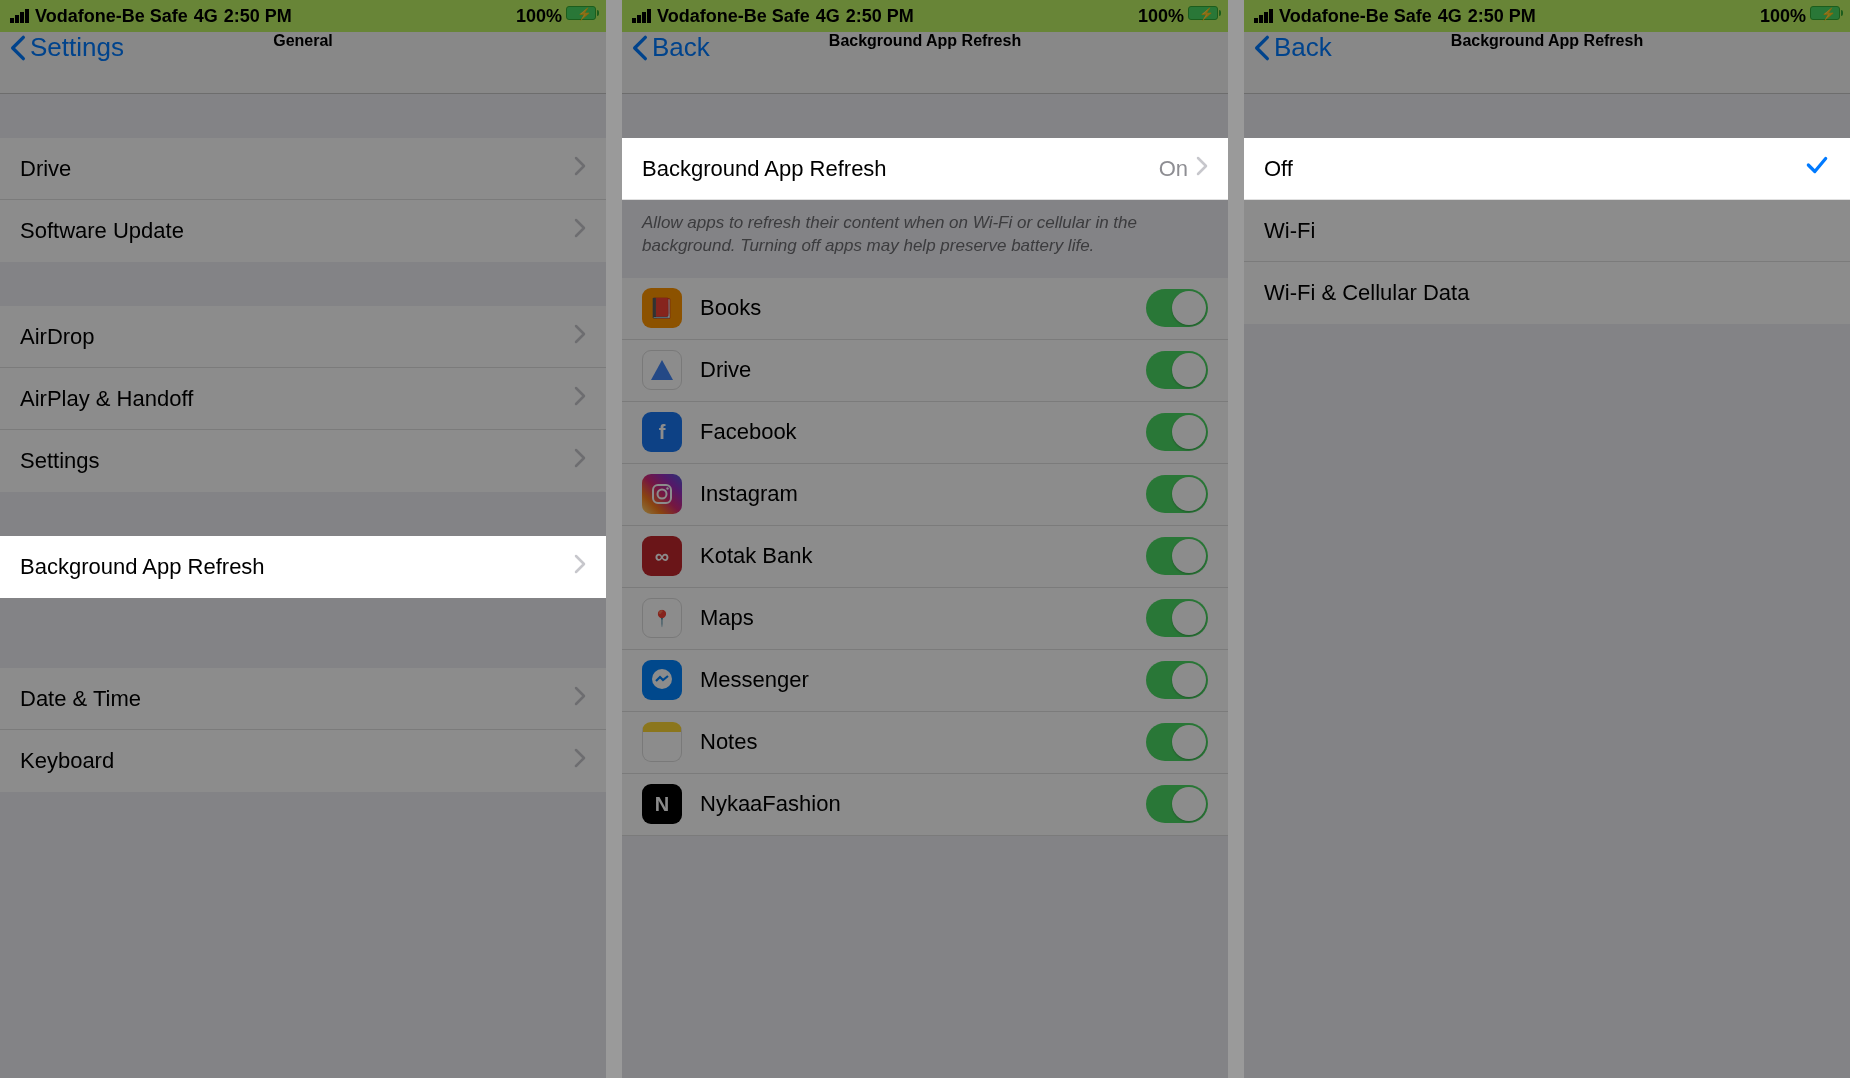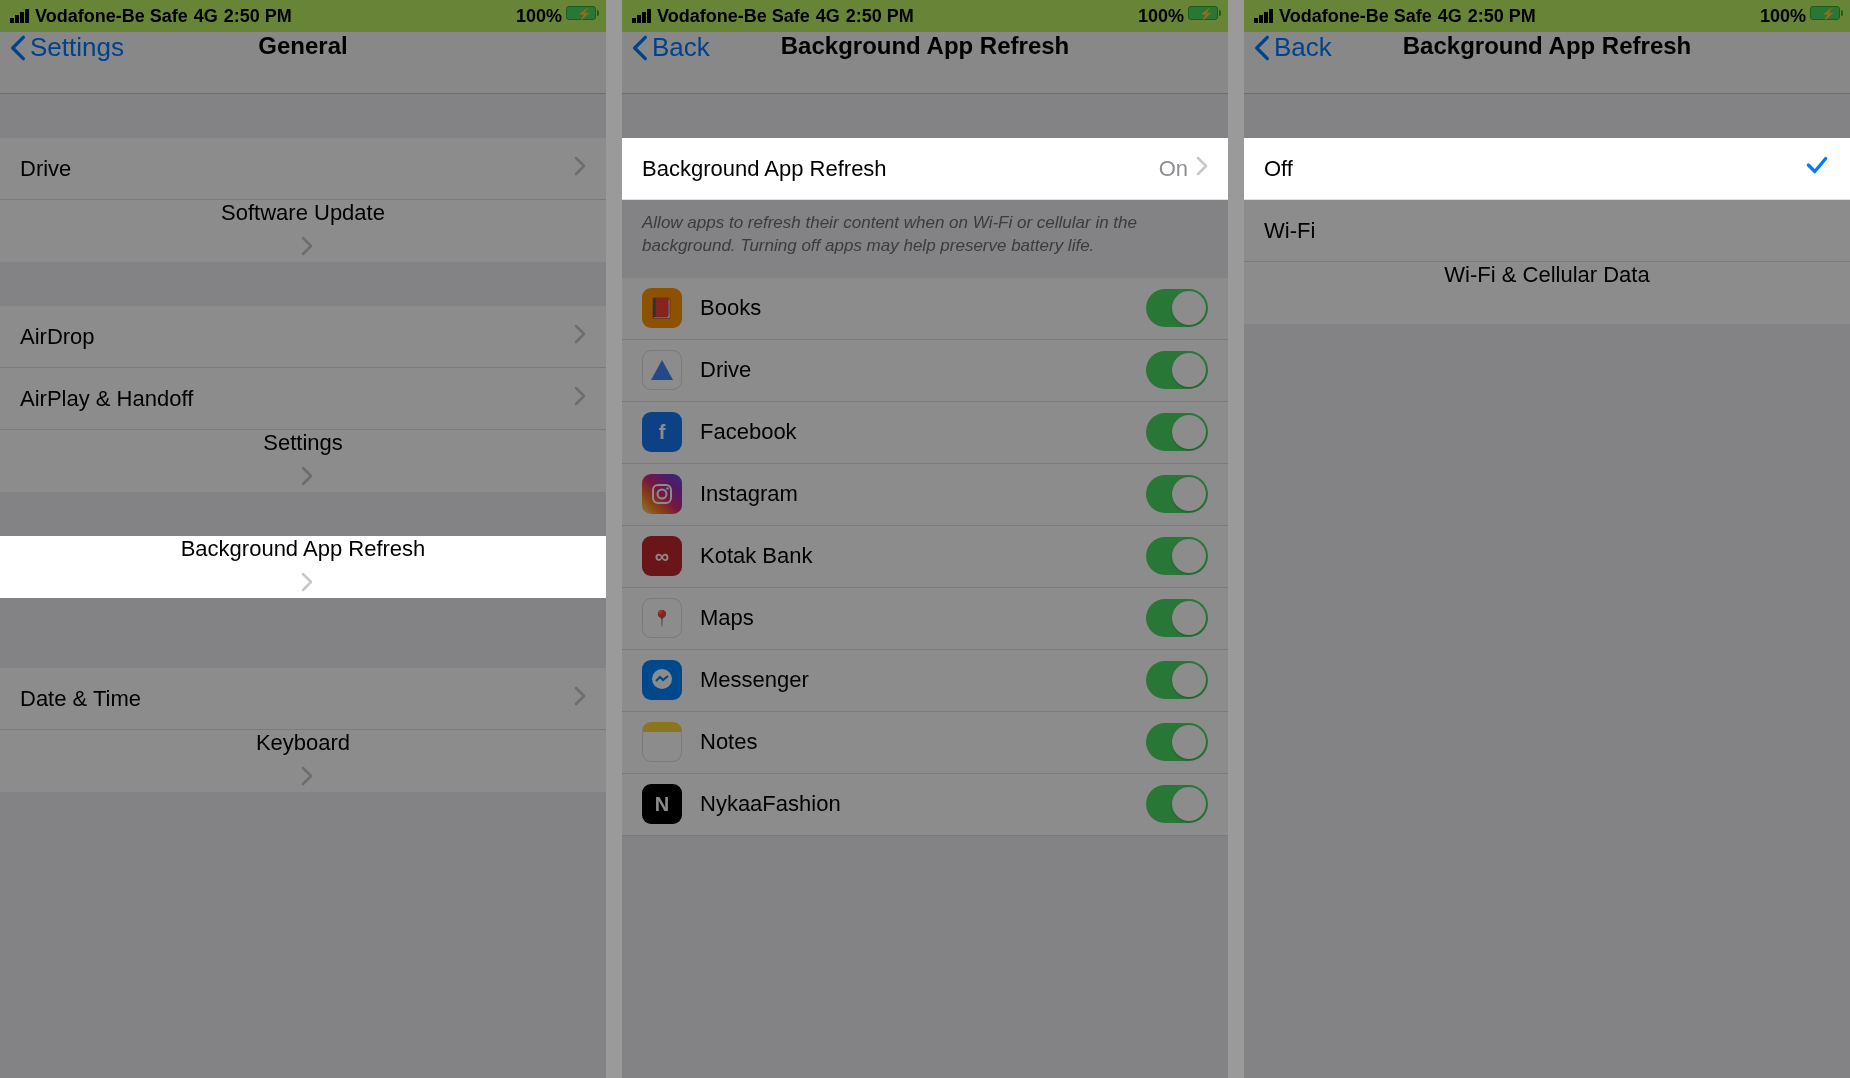--- a/index.html
+++ b/index.html
@@ -69,38 +69,38 @@
     display:flex; align-items:center;
     color:#007aff;
     font-size:26px;
     padding-left:10px;
     cursor:pointer;
   }
   .nav-back svg { width:16px; height:28px; margin-right:4px; }
   .nav-title {
     position:absolute; left:0; right:0;
     text-align:center;
-    font-size:24px; font-weight:600;
+    font-size:16px; font-weight:600;
     color:#000;
     pointer-events:none;
   }
 
   
   .spacer { height: 44px; }
   .group { background:#fff; }
   .row {
     display:flex; align-items:center;
     padding: 0 20px;
     height: 62px;
     border-bottom:1px solid #e0e0e0;
     font-size:22px; color:#000;
     position:relative;
     cursor:pointer;
   }
-  .group .row:last-child{border-bottom:none;flex-direction:column;}
+  .group .row:last-child{border-bottom:none;}
   .row .label { flex:1; }
   .row .detail { color:#8e8e93; font-size:22px; }
   .chevron {
     margin-left:8px; color:#c7c7cc;
   }
   .chevron svg{width:12px;height:20px;}
   .footer-text{
     color:#6d6d72; font-size:17px;
     padding:12px 20px 20px 20px;
     line-height:1.35;

